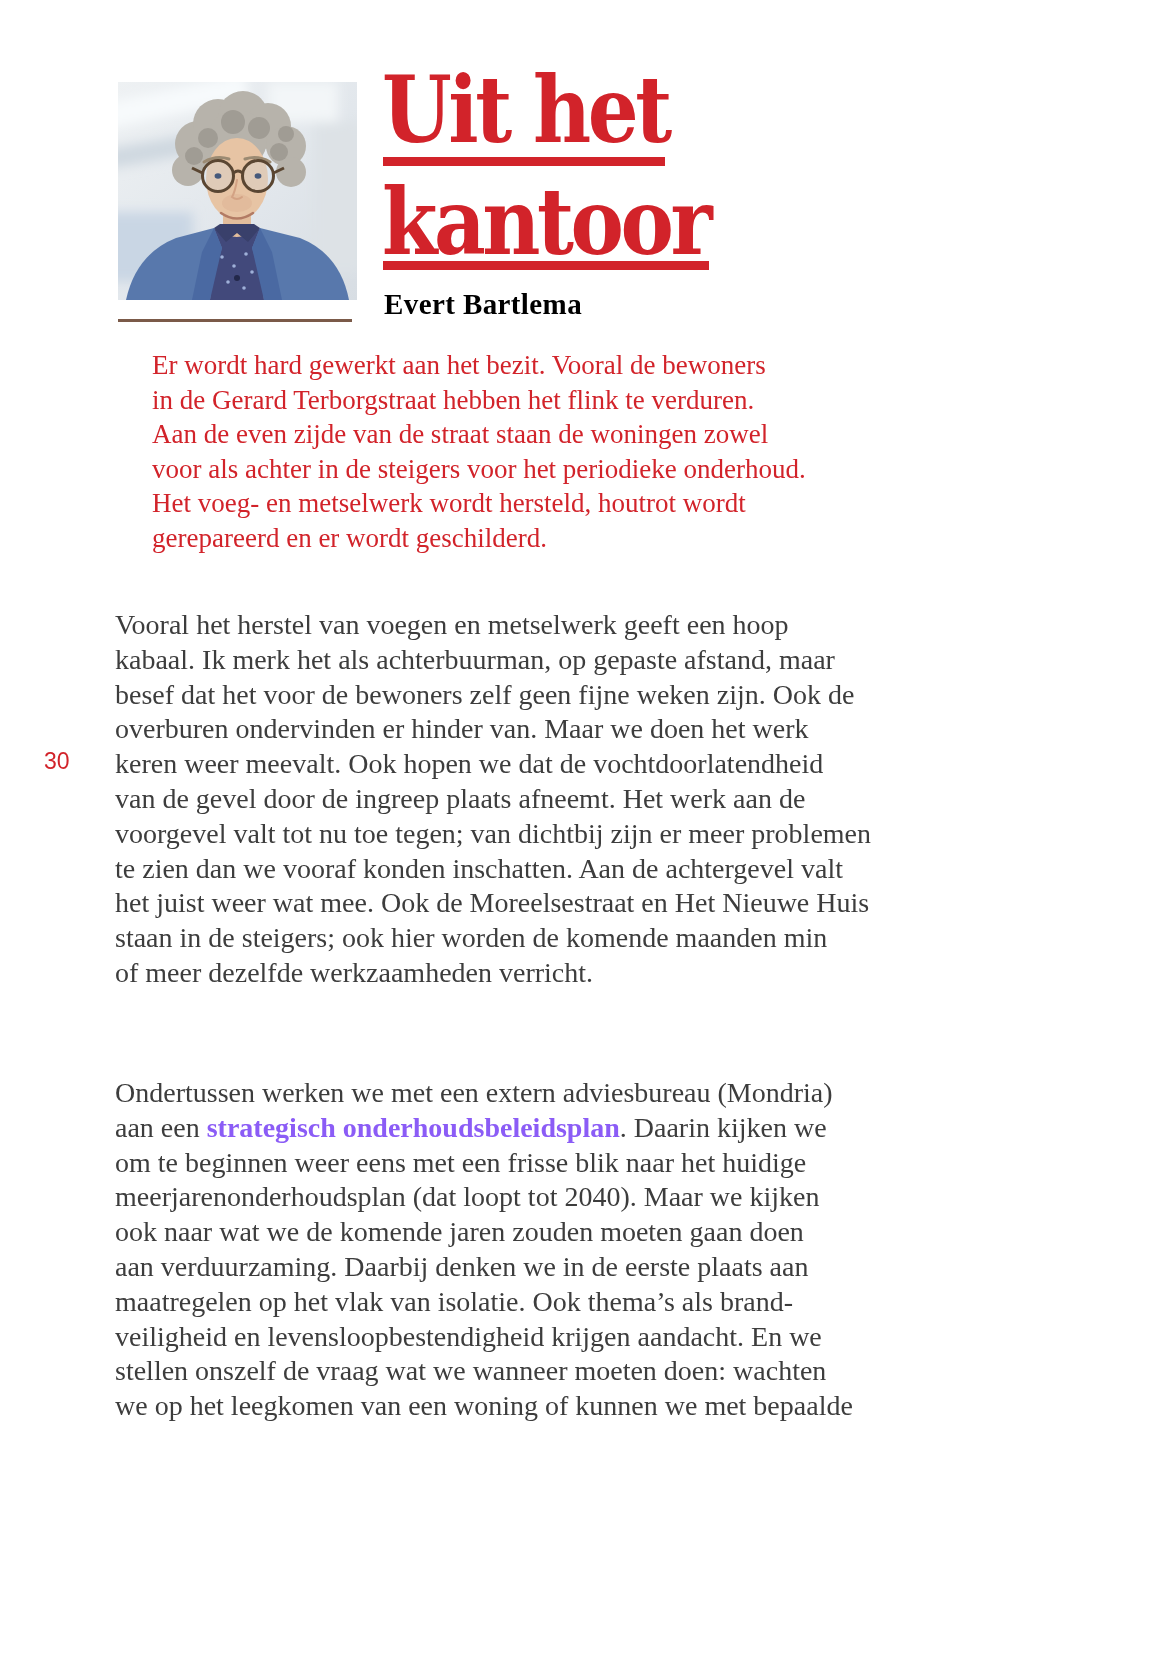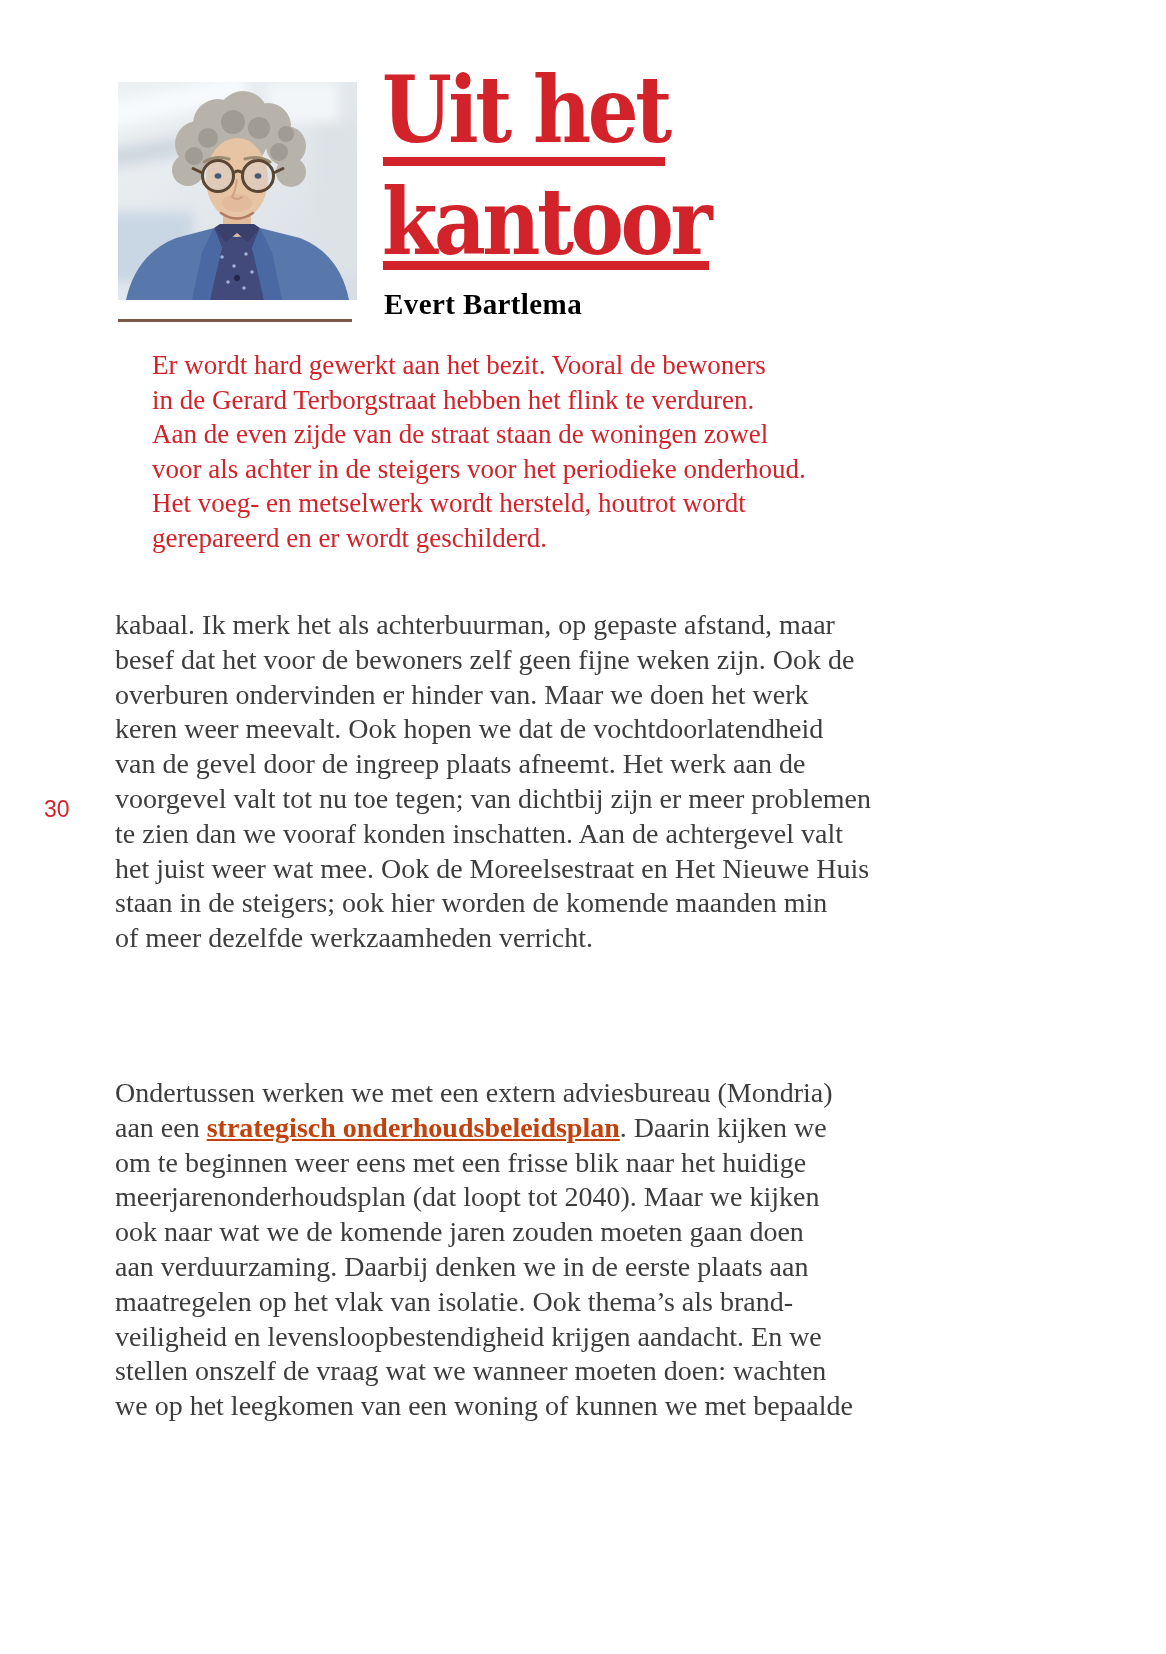--- a/index.html
+++ b/index.html
@@ -37,25 +37,25 @@
     position:absolute; left:152px; top:348px; color:#d2232a;
     font-weight:normal; font-size:27px; line-height:34.6px; white-space:nowrap;
   }
   
   .body-par {
     position:absolute; left:115px; color:#3d3d3d; font-size:28px;
     line-height:34.8px; white-space:nowrap;
   }
   .body-par-1 { top:608px; }
   .body-par-2 { top:1076px; }
-  .highlight { color:#c2410c; font-weight:bold;text-decoration:underline; }
+  .highlight { color:#8b5cf6; font-weight:bold; }
   
   .page-number {
     position:absolute; left:44px; top:748px; color:#d2232a;
-    font-family:"Liberation Sans", sans-serif; font-size:23px;margin-top:48px;
+    font-family:"Liberation Sans", sans-serif; font-size:23px;
   }
 </style>
 </head>
 <body>
 
 <div class="page">
 
   <div class="photo">
     <svg viewBox="0 0 239 218" preserveAspectRatio="none">
       <defs>
@@ -143,20 +143,21 @@
   <div class="intro">
     <div>Er wordt hard gewerkt aan het bezit. Vooral de bewoners</div>
     <div>in de Gerard Terborgstraat hebben het flink te verduren.</div>
     <div>Aan de even zijde van de straat staan de woningen zowel</div>
     <div>voor als achter in de steigers voor het periodieke onderhoud.</div>
     <div>Het voeg- en metselwerk wordt hersteld, houtrot wordt</div>
     <div>gerepareerd en er wordt geschilderd.</div>
   </div>
 
   <div class="body-par body-par-1">
+    <div>Vooral het herstel van voegen en metselwerk geeft een hoop</div>
     <div>kabaal. Ik merk het als achterbuurman, op gepaste afstand, maar</div>
     <div>besef dat het voor de bewoners zelf geen fijne weken zijn. Ook de</div>
     <div>overburen ondervinden er hinder van. Maar we doen het werk</div>
     <div>keren weer meevalt. Ook hopen we dat de vochtdoorlatendheid</div>
     <div>van de gevel door de ingreep plaats afneemt. Het werk aan de</div>
     <div>voorgevel valt tot nu toe tegen; van dichtbij zijn er meer problemen</div>
     <div>te zien dan we vooraf konden inschatten. Aan de achtergevel valt</div>
     <div>het juist weer wat mee. Ook de Moreelsestraat en Het Nieuwe Huis</div>
     <div>staan in de steigers; ook hier worden de komende maanden min</div>
     <div>of meer dezelfde werkzaamheden verricht.</div>

